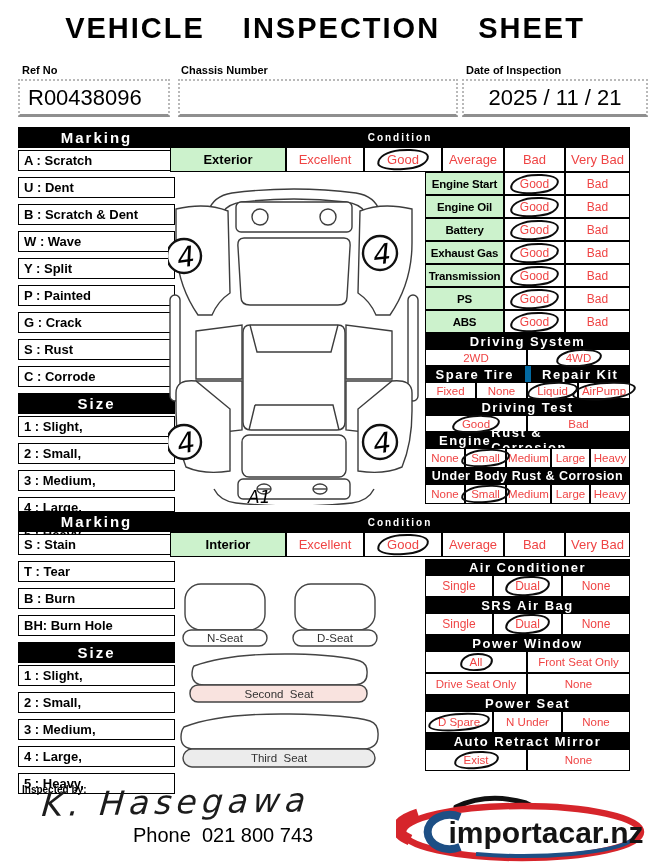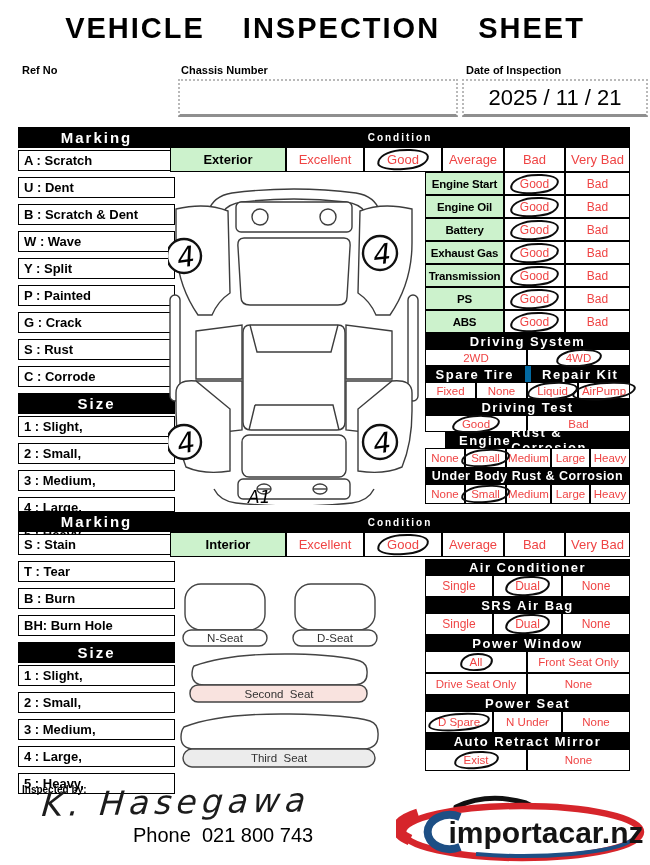--- a/index.html
+++ b/index.html
@@ -53,21 +53,21 @@
   .w51{width:51px}.w52{width:52px}.w68{width:68px}.w69{width:69px}
   .w40{width:40px}.w41{width:41px}.w45{width:45px}.w39{width:39px}
   .w116{width:116px}.w78{width:78px}.w62{width:62px}
   .h16{height:16px}.h17{height:17px}.h20{height:20px}.h22{height:22px}
   .rcol .hdr { font-size:13px; letter-spacing:1.5px; }
   .rcol .opt { font-size:12px; }
   .fs11 { font-size:11.5px !important; }
   .split-hdr { display:flex; }
   .split-hdr .hdr { flex:1; }
   .split-hdr .hdr + .hdr { border-left:6px solid #0369a1; }
-  .spread { justify-content:space-between; padding:0 14px;margin-left:20px; }
+  .spread { justify-content:space-between; padding:0 14px; }
   
   .circ { position:relative; display:inline-block; padding:0 6px; }
   .circ::before {
     content:""; position:absolute; inset:-3px -4px;
     border:2.6px solid #0c0c0c;
     border-radius:50% 60% 45% 55% / 65% 50% 60% 45%;
     transform:rotate(-5deg); pointer-events:none;
   }
   
   .diagram { position:absolute; }
@@ -85,20 +85,21 @@
 </style>
 </head>
 <body>
 
 <div class="sheet">
 
   <div class="title">VEHICLE INSPECTION SHEET</div>
   <div class="flabel" style="left:22px;top:64px">Ref No</div>
   <div class="flabel" style="left:181px;top:64px">Chassis Number</div>
   <div class="flabel" style="left:466px;top:64px">Date of Inspection</div>
+  <div class="fbox" style="left:18px;top:79px;width:152px;padding-left:8px">R00438096</div>
   <div class="fbox" style="left:178px;top:79px;width:280px"></div>
   <div class="fbox" style="left:462px;top:79px;width:186px;text-align:center">2025 / 11 / 21</div>
 
   <div class="side" style="left:18px;top:127px">
     <div class="hdr">Marking</div>
     <div class="srow">A : Scratch</div>
     <div class="srow">U : Dent</div>
     <div class="srow">B : Scratch &amp; Dent</div>
     <div class="srow">W : Wave</div>
     <div class="srow">Y : Split</div>

